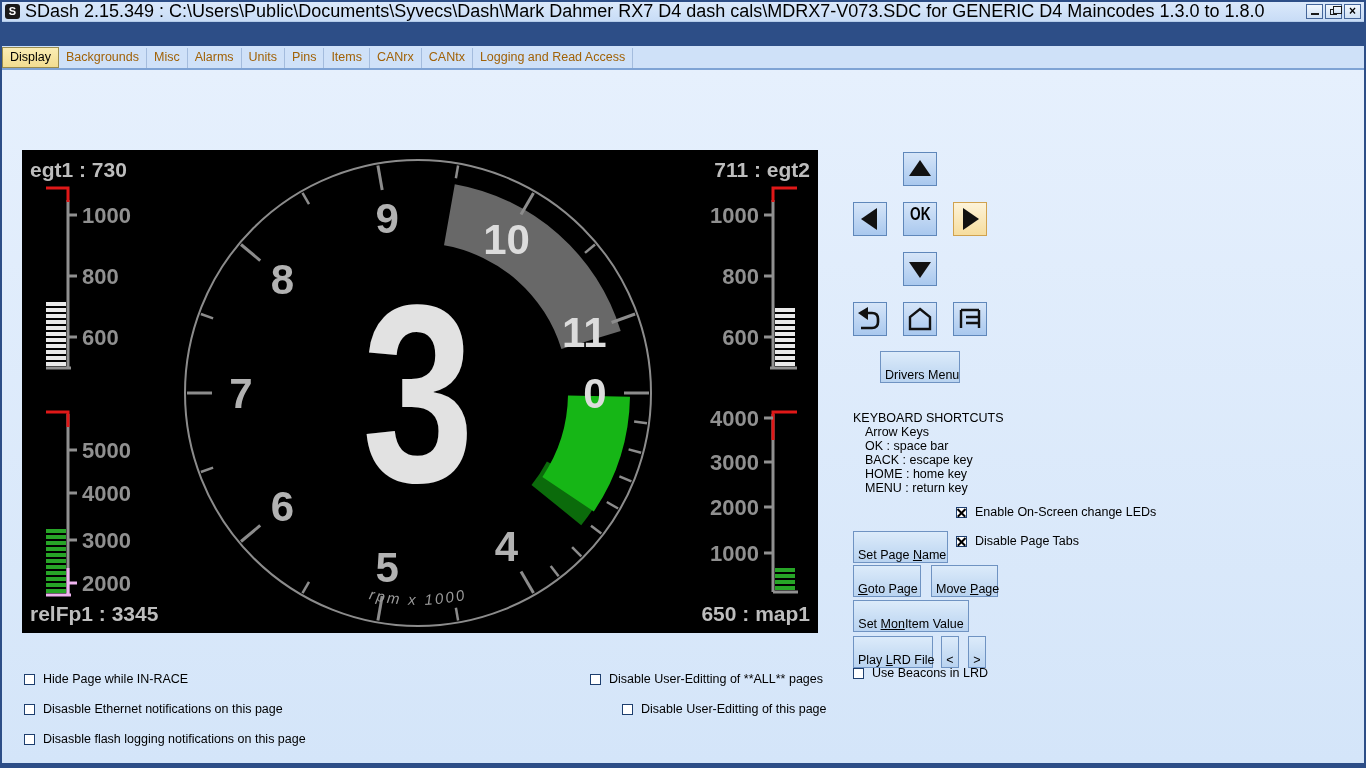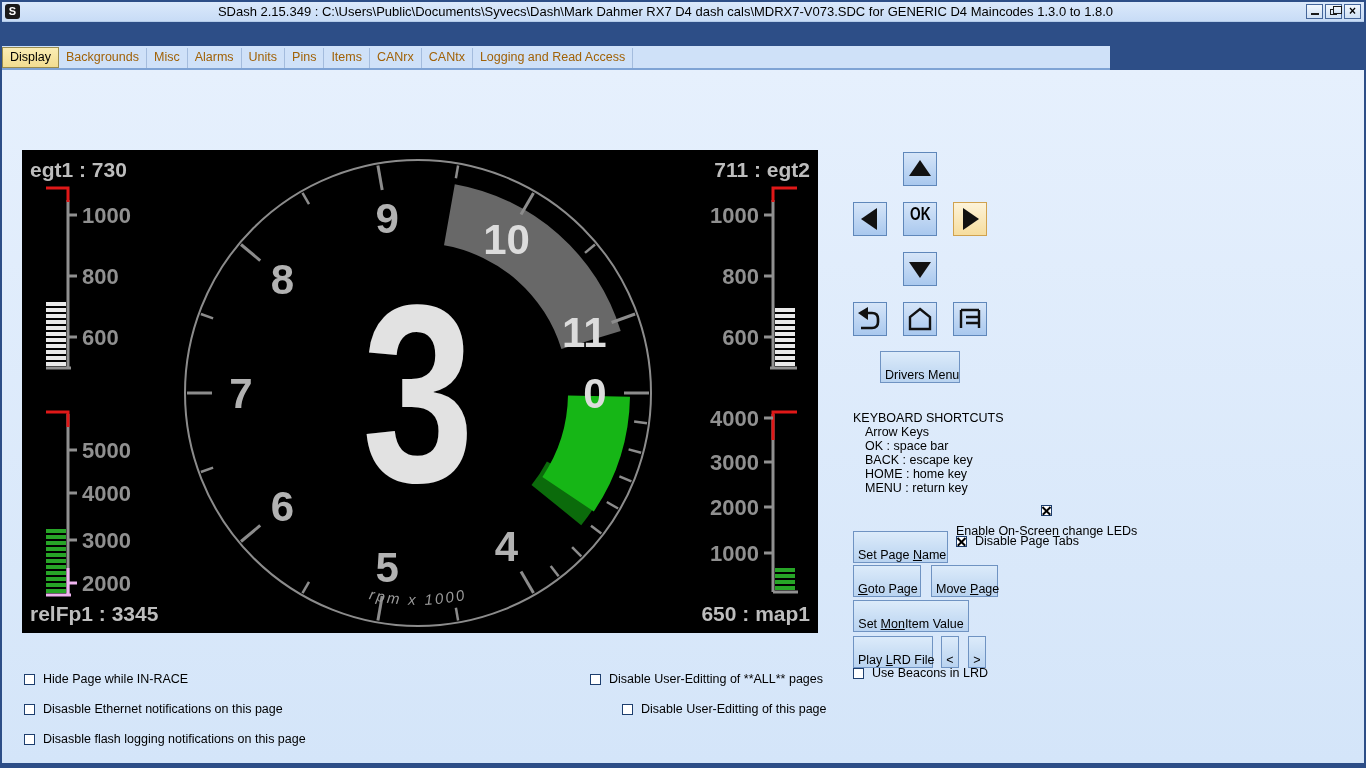--- a/index.html
+++ b/index.html
@@ -7,21 +7,21 @@
   body { font-family:"Liberation Sans", sans-serif; font-size:12.5px; color:#000; }
 
   .window { position:relative; width:1366px; height:768px; background:#2d4e87; }
 
   
   .titlebar { position:absolute; left:2px; top:2px; width:1362px; height:20px;
     background:linear-gradient(#dbe9fb,#c8dcf6); display:flex; align-items:center;
     border-bottom:1px solid #b3cbe9; }
   .app-icon { width:15px; height:15px; margin:0 5px 0 3px; background:#1a1a1a; border-radius:3px;
     color:#fff; font-weight:bold; font-size:11px; line-height:15px; text-align:center; }
-  .title-text { font-size:13px; white-space:nowrap; overflow:hidden; flex:1;text-align:center; }
+  .title-text { font-size:18px; white-space:nowrap; overflow:hidden; flex:1; }
   .win-controls { display:flex; gap:2px; margin-right:3px; }
   .wb { width:17px; height:15px; border:1px solid #44659a; background:linear-gradient(#f2f7fd,#cfe0f5);
     display:flex; align-items:center; justify-content:center; position:relative; }
   .glyph-min { width:8px; height:2px; background:#1a1a1a; position:absolute; bottom:3px; left:4px; }
   .glyph-restore { width:7px; height:6px; border:1px solid #1a1a1a; position:absolute; left:4px; bottom:3px; }
   .glyph-restore::before { content:''; position:absolute; width:7px; height:6px; border:1px solid #1a1a1a;
     left:2px; top:-4px; background:linear-gradient(#f2f7fd,#cfe0f5); }
   .glyph-close { font-size:12px; font-weight:bold; line-height:13px; }
 
   
@@ -29,21 +29,21 @@
     background:linear-gradient(#d7e6fa,#c9def6); display:flex; align-items:center;
     border-bottom:1px solid #bdd2ee; }
   .menu-item { font-size:13px; padding:2px 7px; margin-left:7px; white-space:nowrap; }
   .menu-sep { width:4px; height:16px; border-left:1px solid #6d86a8; border-right:1px solid #6d86a8; margin:0 8px 0 10px; }
   .mathops-label { font-size:13px; margin-right:6px; white-space:nowrap; }
   .progress { flex:1; height:17px; margin-right:3px; border:1px solid #1d6b1d; background:#c9ddf6; position:relative; }
   .progress-fill { position:absolute; left:0; top:0; bottom:0; background:#0b800b; }
   .progress-text { position:absolute; left:4px; top:1px; font-size:12.5px; color:#000; z-index:2; }
 
   
-  .tabrow { position:absolute; left:2px; top:46px; width:1108px; height:24px;
+  .tabrow { position:absolute; left:2px; top:46px; width:1362px; height:24px;
     background:#cfe1f8; display:flex; align-items:flex-end; border-bottom:2px solid #7fa3d4; }
   .tab { font-size:12.5px; height:20px; line-height:19px; padding:0 7px; color:#a16207;
     border-right:1px solid #a4bcdd; white-space:nowrap; }
   .tab.active { background:linear-gradient(#fbedb4,#f2dd90); color:#000; border:1px solid #9a8c4e; height:21px; }
 
   
   .content { position:absolute; left:2px; top:70px; width:1362px; height:693px;
     background:linear-gradient(#e6f0fd,#d4e5f9); }
 
   #dash-svg { position:absolute; left:20px; top:80px; }
@@ -290,21 +290,21 @@
 
     <div class="shortcuts" id="shortcuts">
         <div>KEYBOARD SHORTCUTS</div>
         <div class="sc-line">Arrow Keys</div>
         <div class="sc-line">OK : space bar</div>
         <div class="sc-line">BACK : escape key</div>
         <div class="sc-line">HOME : home key</div>
         <div class="sc-line">MENU : return key</div>
       </div>
 
-    <label class="cb" style="left:954px; top:435px;flex-direction:column;">
+    <label class="cb" style="left:954px; top:435px;">
       <span class="box checked"></span>
       <span>Enable On-Screen change LEDs</span>
     </label>
 
     <button class="small-btn" style="left:851px; top:461px; width:95px;">Set Page <u>N</u>ame</button>
     <label class="cb" style="left:954px; top:464px;">
       <span class="box checked"></span>
       <span>Disable Page Tabs</span>
     </label>
 

